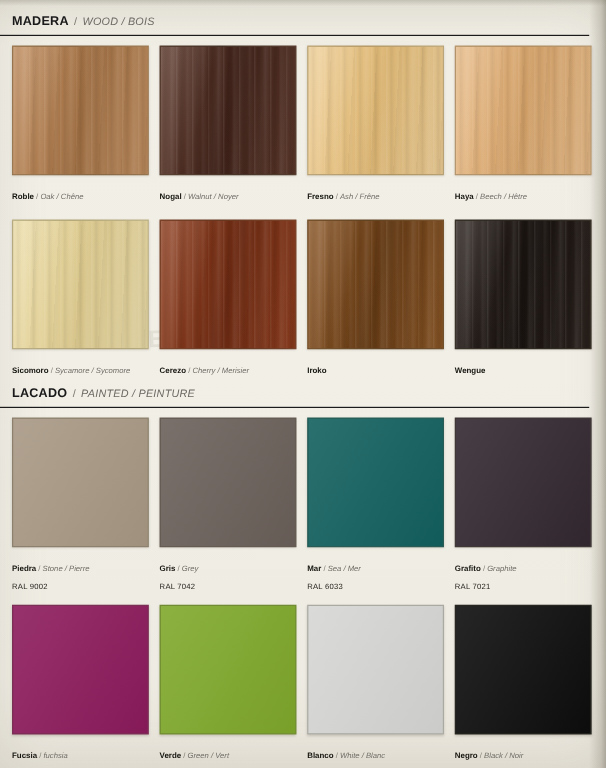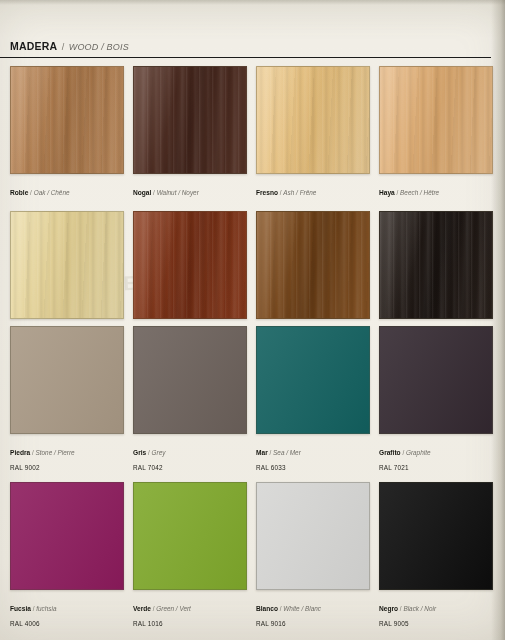--- a/index.html
+++ b/index.html
@@ -28,21 +28,20 @@
     pointer-events:none;
   }
 
   .section{position:absolute;left:0;right:0;}
   .sec-head{
     position:relative;
     padding:0 0 3px 10px;
     border-bottom:1.6px solid #1b1b1b;
     margin-right:14px;
     white-space:nowrap;
-    margin-top:28px;
   }
   .sec-head .ttl{
     font-size:10.5px;font-weight:bold;color:#1a1a1a;letter-spacing:.2px;
   }
   .sec-head .sub{
     font-size:9px;font-style:italic;color:#6c6a64;letter-spacing:.2px;
   }
   .sec-head .sep{font-size:9px;color:#7a786f;}
 
   .grid{
@@ -192,20 +191,25 @@
             <div class="sheen"></div>
           </div>
           <div class="caption">
             <div class="cap-line"><span class="name">Wengue</span></div>
           </div>
         </div>
       </div>
   </div>
 
   <div class="section" id="sec-lacado" style="top:318px;">
+    <div class="sec-head">
+      <span class="ttl">LACADO</span>
+      <span class="sep">/</span>
+      <span class="sub">PAINTED / PEINTURE</span>
+    </div>
     <div class="grid" id="grid-lacado" style="margin-top:8px;">
         <div class="cell">
           <div class="swatch flat" style="background: rgb(168, 152, 132);">
             <div class="grain"></div>
             <div class="grain2"></div>
             <div class="sheen"></div>
           </div>
           <div class="caption">
             <div class="cap-line"><span class="name">Piedra</span><span class="slash"> / </span><span class="alt">Stone / Pierre</span></div>
             <span class="ral">RAL 9002</span>

